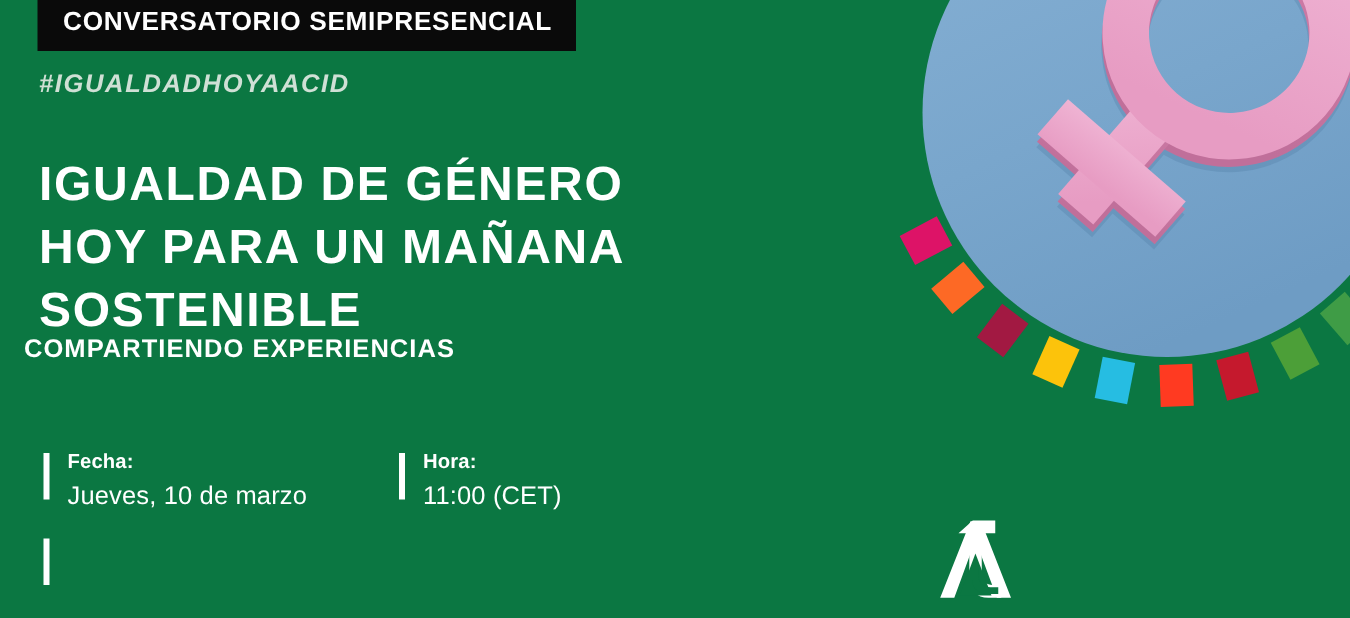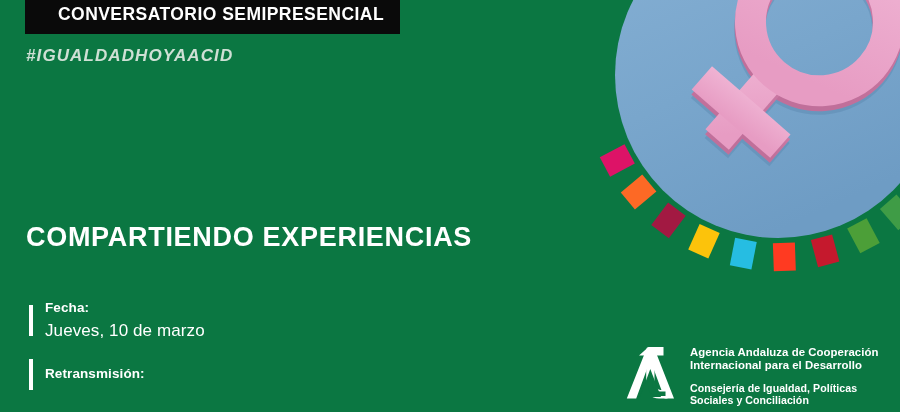--- a/index.html
+++ b/index.html
@@ -39,21 +39,20 @@
     align-items: center;
     padding: 0 16px 0 17px;
   }
   .banner-text {
     color: #ffffff;
     font-size: 17.5px;
     font-weight: 700;
     letter-spacing: 0.45px;
     line-height: 1;
     white-space: nowrap;
-    margin-left: 16px;
   }
 
   
   .hashtag {
     position: absolute;
     left: 26px;
     top: 47px;
     color: #cfe0d5;
     font-size: 17px;
     font-weight: 600;
@@ -74,36 +73,36 @@
     font-weight: 700;
     letter-spacing: 1.1px;
     line-height: 1.31;
     text-transform: uppercase;
   }
   .title-line { display: block; white-space: nowrap; }
 
   
   .subtitle {
     position: absolute;
-    left: 26px;
+    left: 16px;
     top: 224px;
     color: #ffffff;
-    font-size: 27px;
+    font-size: 17px;
     font-weight: 600;
     letter-spacing: 0.7px;
     line-height: 1;
     white-space: nowrap;
     text-transform: uppercase;
   }
 
   
   .info-block {
     position: absolute;
     display: flex;
-    align-items: center;
+    align-items: flex-start;
   }
   .info-bar {
     width: 4px;
     height: 31px;
     background: #ffffff;
     flex: 0 0 auto;
     margin-top: 1px;
   }
   .info-text {
     margin-left: 12px;
@@ -232,36 +231,47 @@
       </g>
     </svg>
   </div>
 
   <div class="banner">
     <span class="banner-text">CONVERSATORIO SEMIPRESENCIAL</span>
   </div>
 
   <div class="hashtag">#IGUALDADHOYAACID</div>
 
+  <h1 class="title">
+    <span class="title-line">IGUALDAD DE GÉNERO</span>
+    <span class="title-line">HOY PARA UN MAÑANA</span>
+    <span class="title-line">SOSTENIBLE</span>
+  </h1>
 
   <div class="subtitle">COMPARTIENDO EXPERIENCIAS</div>
 
   <div class="info-block" id="block-fecha">
     <span class="info-bar"></span>
     <span class="info-text">
       <span class="info-label">Fecha:</span>
       <span class="info-value">Jueves, 10 de marzo</span>
     </span>
   </div>
 
+  <div class="info-block" id="block-hora">
+    <span class="info-bar"></span>
+    <span class="info-text">
+      <span class="info-label">Hora:</span>
+      <span class="info-value">11:00 (CET)</span>
+    </span>
+  </div>
 
   <div class="info-block" id="block-retr">
     <span class="info-bar"></span>
     <span class="info-text">
-      <span class="info-label">Retransmisión:</span>
     </span>
   </div>
 
   <div class="logo-lockup">
     <span class="logo-mark">
       <svg width="62" height="62" viewBox="0 0 62 62" xmlns="http://www.w3.org/2000/svg">
         <path fill="#ffffff" d="
           M30.5 5
           L45.5 5
           L45.5 13.5
@@ -294,25 +304,15 @@
           L30.0 44.5
           C30.0 50.0 34.5 54.0 40.5 54.0
           L47.5 54.0
           L47.5 49.5
           L42.5 49.5
           C37.0 49.5 34.2 46.0 34.2 41.0
           L34.2 34.0
           Z"></path>
       </svg>
     </span>
-    <span class="logo-text">
-      <span>
-        <span class="logo-line">Agencia Andaluza de Cooperación</span>
-        <span class="logo-line">Internacional para el Desarrollo</span>
-      </span>
-      <span class="logo-group-2" style="display:block;">
-        <span class="logo-line">Consejería de Igualdad, Políticas</span>
-        <span class="logo-line">Sociales y Conciliación</span>
-      </span>
-    </span>
   </div>
 
 </div>
 
 </body></html>

